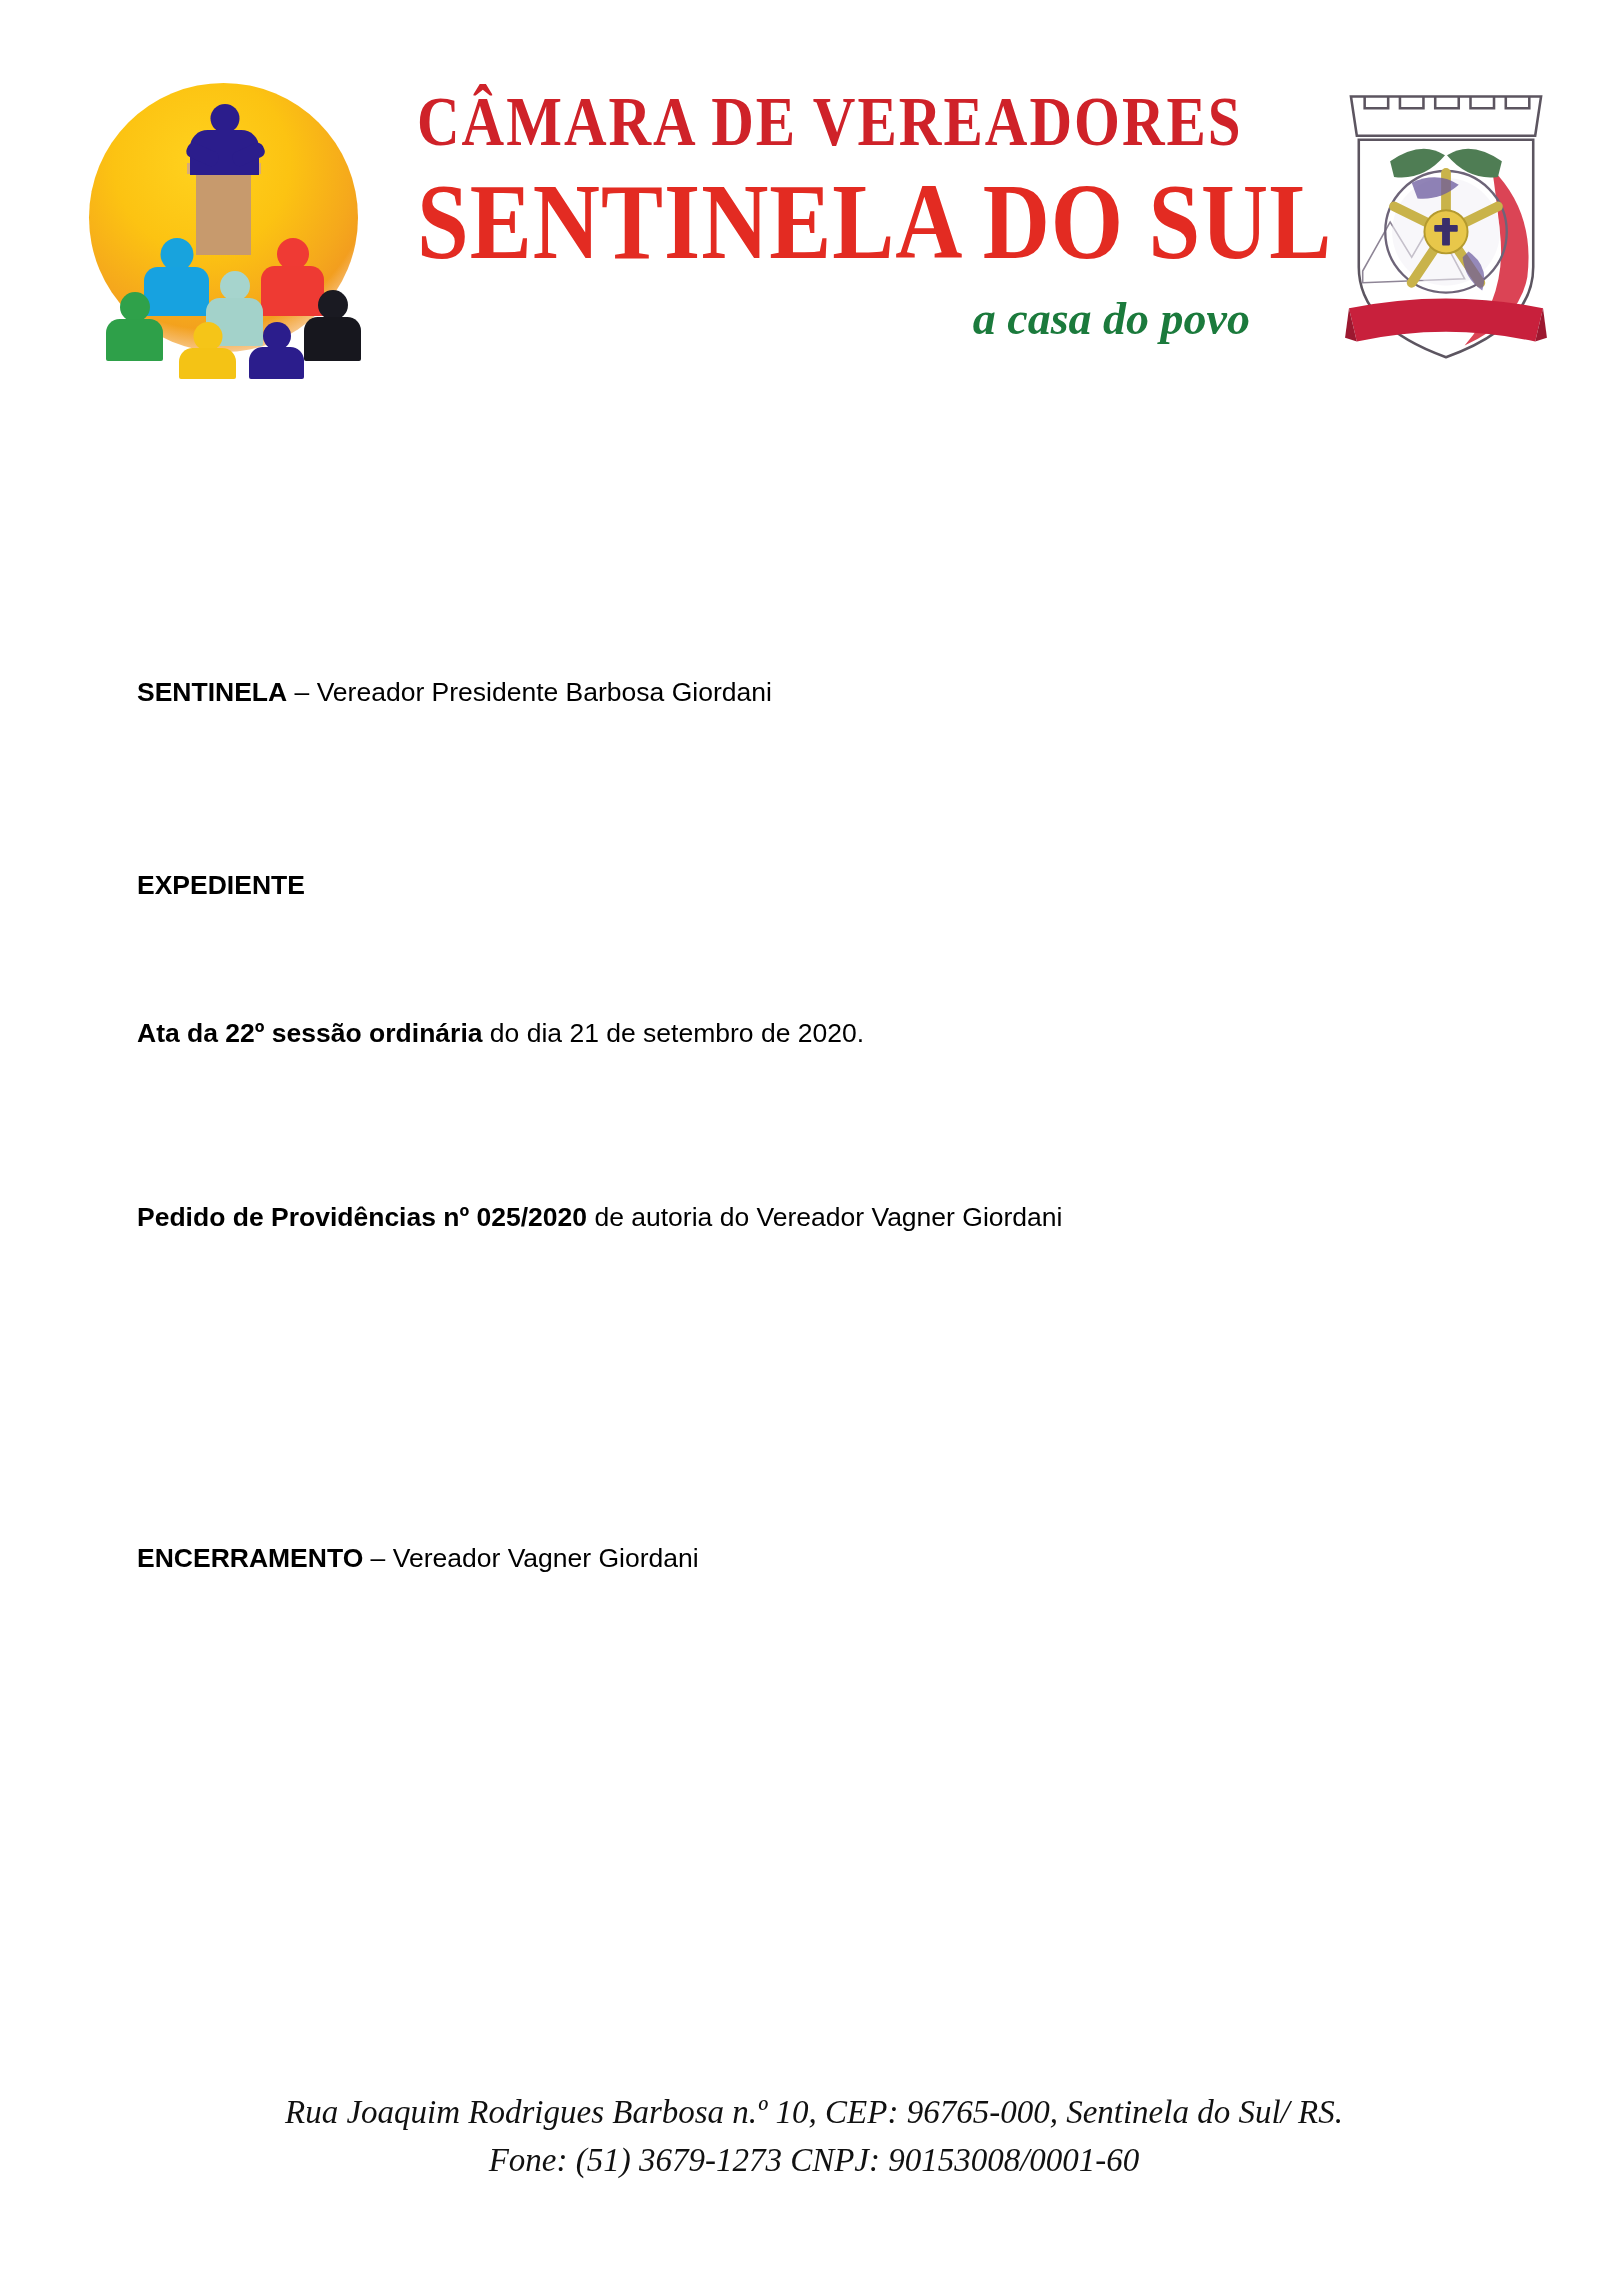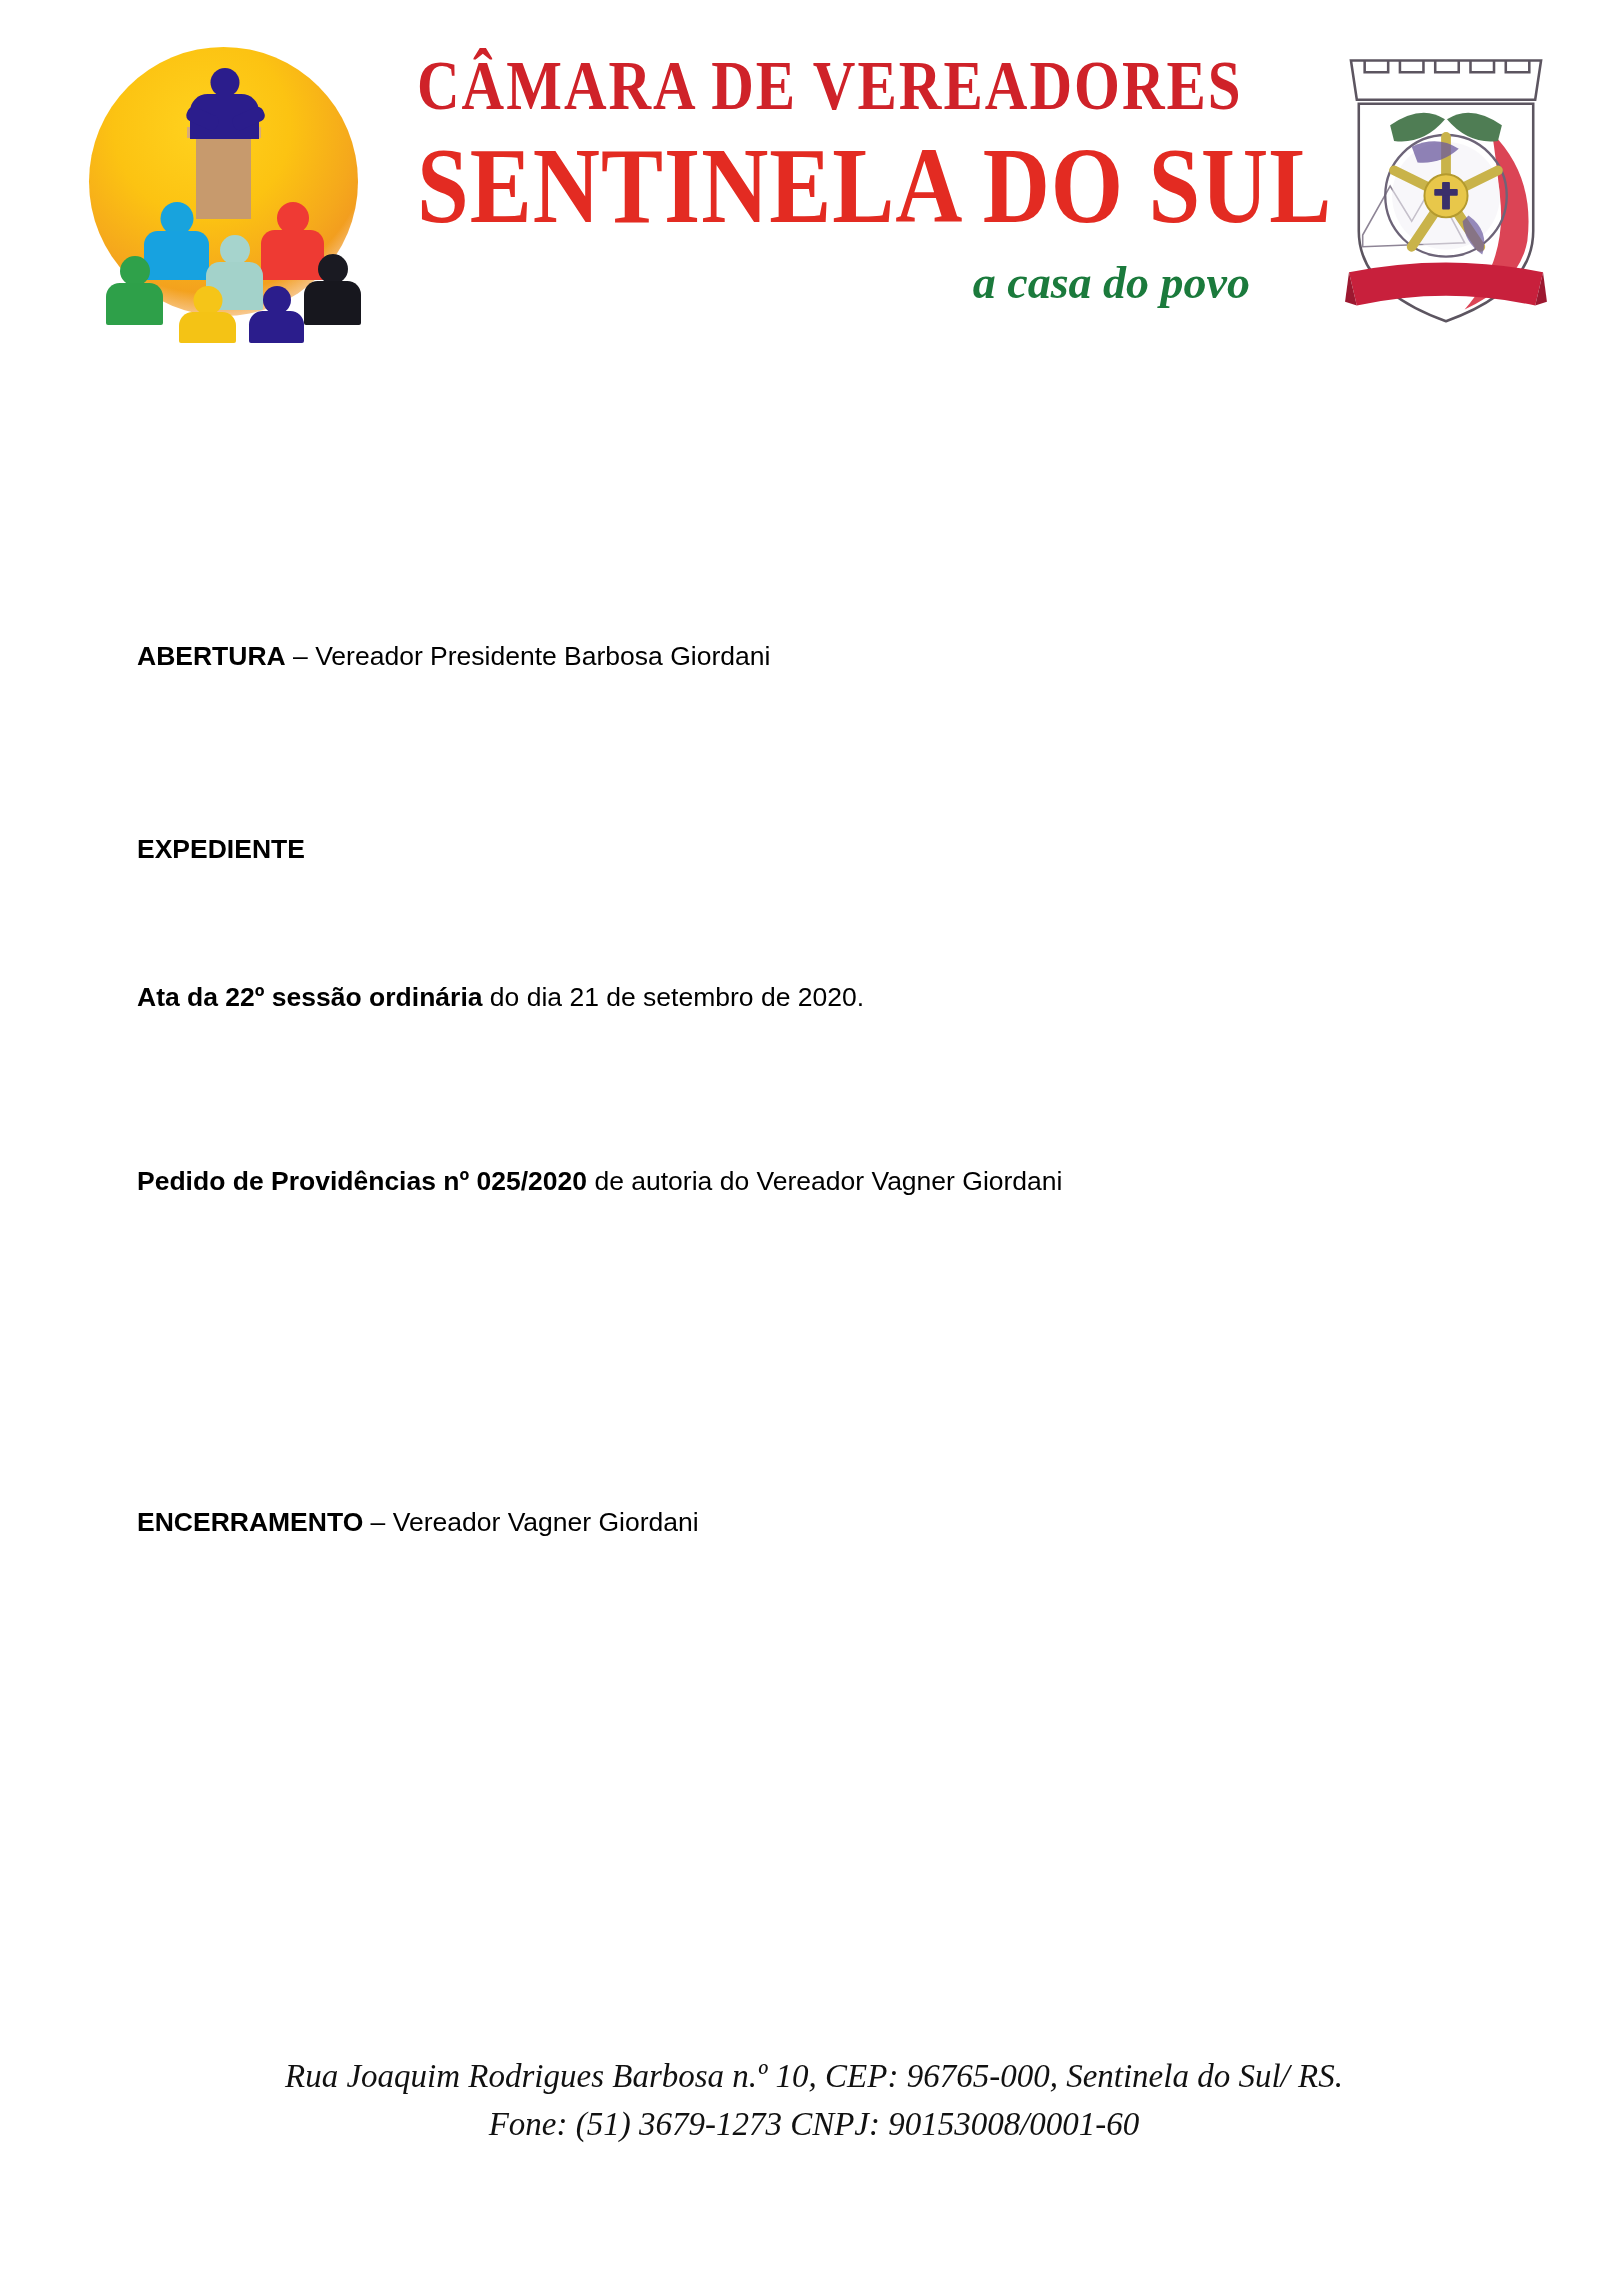--- a/index.html
+++ b/index.html
@@ -16,20 +16,21 @@
     color: #000000;
     overflow: hidden;
   }
 
   .page {
     position: relative;
     width: 1620px;
     height: 2012px;
     background: #ffffff;
     box-sizing: border-box;
+    margin-top: 36px;
   }
 
   
   .letterhead {
     position: absolute;
     top: 0;
     left: 0;
     width: 1620px;
     height: 372px;
   }
@@ -333,21 +334,21 @@
 
         <path d="M6 238 Q105 218 204 238 L196 272 Q105 252 14 272 Z" fill="#c8203c"></path>
         <path d="M6 238 L14 272 L2 268 Z" fill="#9c1830"></path>
         <path d="M204 238 L196 272 L208 268 Z" fill="#9c1830"></path>
       </svg>
     </div>
   </div>
 
 
   <div class="body-block pos-abertura">
-    <b>ABERTURA</b><span> – Vereador Presidente Barbosa Giordani</span>
+    <b>SENTINELA</b><span> – Vereador Presidente Barbosa Giordani</span>
   </div>
 
   <div class="body-block pos-expediente">
     <b>EXPEDIENTE</b>
   </div>
 
   <div class="body-block pos-ata">
     <b>Ata da 22º sessão ordinária</b><span> do dia 21 de setembro de 2020.</span>
   </div>
 

